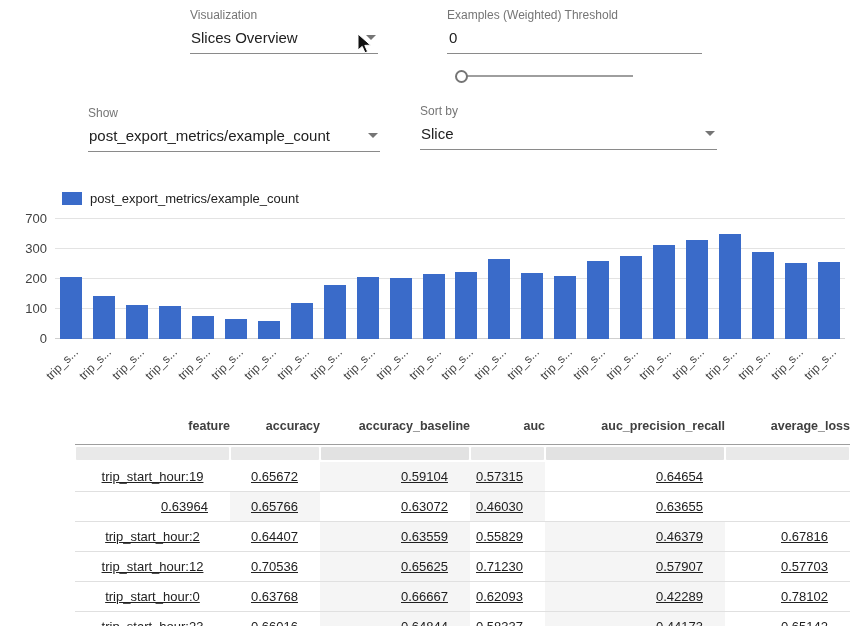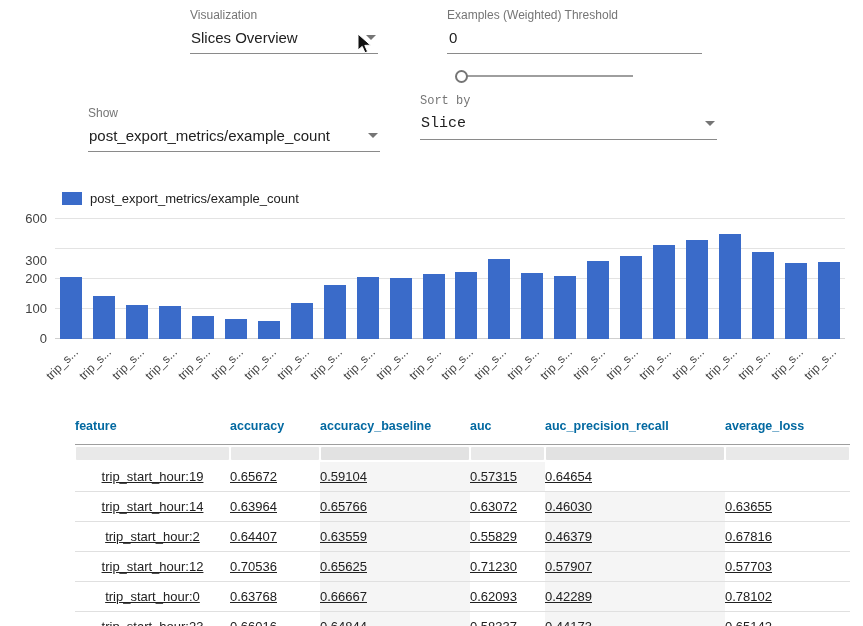--- a/index.html
+++ b/index.html
@@ -19,21 +19,21 @@
     width:0; height:0; flex:0 0 auto;
     border-left:5px solid transparent; border-right:5px solid transparent;
     border-top:5px solid #757575;
   }
   .tinput {
     border-bottom:1px solid #8a8a8a; padding:5px 0 7px 2px; font-size:15px;
   }
   .f-viz  { left:190px; top:8px;  width:188px; }
   .f-thr  { left:447px; top:8px;  width:255px; }
   .f-show { left:88px; top:106px; width:292px; }
-  .f-sort { left:420px; top:94px; width:297px;font-family:Liberation Mono, monospace; }
+  .f-sort { left:420px; top:104px; width:297px; }
   .slider { position:absolute; left:455px; top:68px; width:178px; height:16px; }
   .slider .track { position:absolute; left:4px; right:0; top:7px; height:2px; background:#9e9e9e; }
   .slider .thumb {
     position:absolute; left:0; top:2px; width:9px; height:9px;
     border:2px solid #757575; border-radius:50%; background:#fff;
   }
   
   .cursor { position:absolute; left:356px; top:33px; z-index:5; }
   
   .legend { position:absolute; left:62px; top:191px; display:flex; align-items:center; gap:8px; }
@@ -46,28 +46,28 @@
   .bar    { position:absolute; bottom:0; width:22px; }
   .xlabel {
     position:absolute; top:126px; width:110px; text-align:right;
     font-size:12px; color:#424242; white-space:nowrap;
     transform:rotate(-45deg); transform-origin:100% 0;
   }
   
   .dtable { position:absolute; left:75px; top:408px; width:775px; font-size:13px; }
   .trow   { display:grid; grid-template-columns:155px 90px 150px 75px 180px 125px; }
   .thead  { height:36px; align-items:center; border-bottom:1px solid #9e9e9e; }
-  .hcell  { text-align:left; color:#0369a1; font-weight:bold; font-size:12.5px; align-self:center; cursor:pointer; }
+  .hcell  { text-align:right; color:#404040; font-weight:bold; font-size:12.5px; align-self:center; cursor:pointer; }
   .tfilter { height:17px; }
   .fcell  { padding:2px 1px; }
   .fbox   { height:13px; background:#e9e9e9; border-radius:1px; }
   .drow   { height:29px; border-bottom:1px solid #e0e0e0; }
   .drow > div { line-height:29px; height:29px;text-decoration:underline; }
   .c-feature { text-align:center; }
-  .c-num  { text-align:left; padding-right:22px; box-sizing:border-box; }
+  .c-num  { text-align:right; padding-right:22px; box-sizing:border-box; }
   .shade  { background:#f5f5f5; }
   .fcell.shade { background:transparent; }
   .fcell.shade .fbox { background:#e2e2e2; }
 </style>
 </head>
 <body>
 
 <div class="stage">
 
   <svg class="cursor" width="18" height="22" viewBox="0 0 18 22">
@@ -117,22 +117,22 @@
         <div class="gridline" style="bottom: 30px;"></div>
         <div class="gridline" style="bottom: 60px;"></div>
         <div class="gridline" style="bottom: 90px;"></div>
         <div class="gridline" style="bottom: 120px;"></div>
       </div>
     <div class="baseline"></div>
     <div id="ylabels">
         <div class="ylabel" style="bottom: -7px;">0</div>
         <div class="ylabel" style="bottom: 23px;">100</div>
         <div class="ylabel" style="bottom: 53px;">200</div>
-        <div class="ylabel" style="bottom: 71px;">300</div>
-        <div class="ylabel" style="bottom: 113px;">600</div>
+        <div class="ylabel" style="bottom: 83px;">300</div>
+        <div class="ylabel" style="bottom: 113px;">700</div>
       </div>
     <div id="bars">
         <div class="bar" style="left: 5.45833px; height: 62.1px; background: rgb(58, 107, 201);"></div>
         <div class="bar" style="left: 38.375px; height: 42.9px; background: rgb(58, 107, 201);"></div>
         <div class="bar" style="left: 71.2917px; height: 33.9px; background: rgb(58, 107, 201);"></div>
         <div class="bar" style="left: 104.208px; height: 33px; background: rgb(58, 107, 201);"></div>
         <div class="bar" style="left: 137.125px; height: 23.1px; background: rgb(58, 107, 201);"></div>
         <div class="bar" style="left: 170.042px; height: 20.1px; background: rgb(58, 107, 201);"></div>
         <div class="bar" style="left: 202.958px; height: 18px; background: rgb(58, 107, 201);"></div>
         <div class="bar" style="left: 235.875px; height: 36px; background: rgb(58, 107, 201);"></div>
@@ -212,21 +212,20 @@
       </div>
     <div id="tbody">
         <div class="trow drow">
           <div class="c-feature">trip_start_hour:19</div>
           <div class="c-num">0.65672</div>
           <div class="c-num shade">0.59104</div>
           <div class="c-num shade">0.57315</div>
           <div class="c-num">0.64654</div>
         </div>
         <div class="trow drow">
-          <div class="c-feature">trip_start_hour:14</div>
           <div class="c-num">0.63964</div>
           <div class="c-num shade">0.65766</div>
           <div class="c-num">0.63072</div>
           <div class="c-num shade">0.46030</div>
           <div class="c-num">0.63655</div>
         </div>
         <div class="trow drow">
           <div class="c-feature">trip_start_hour:2</div>
           <div class="c-num">0.64407</div>
           <div class="c-num shade">0.63559</div>

